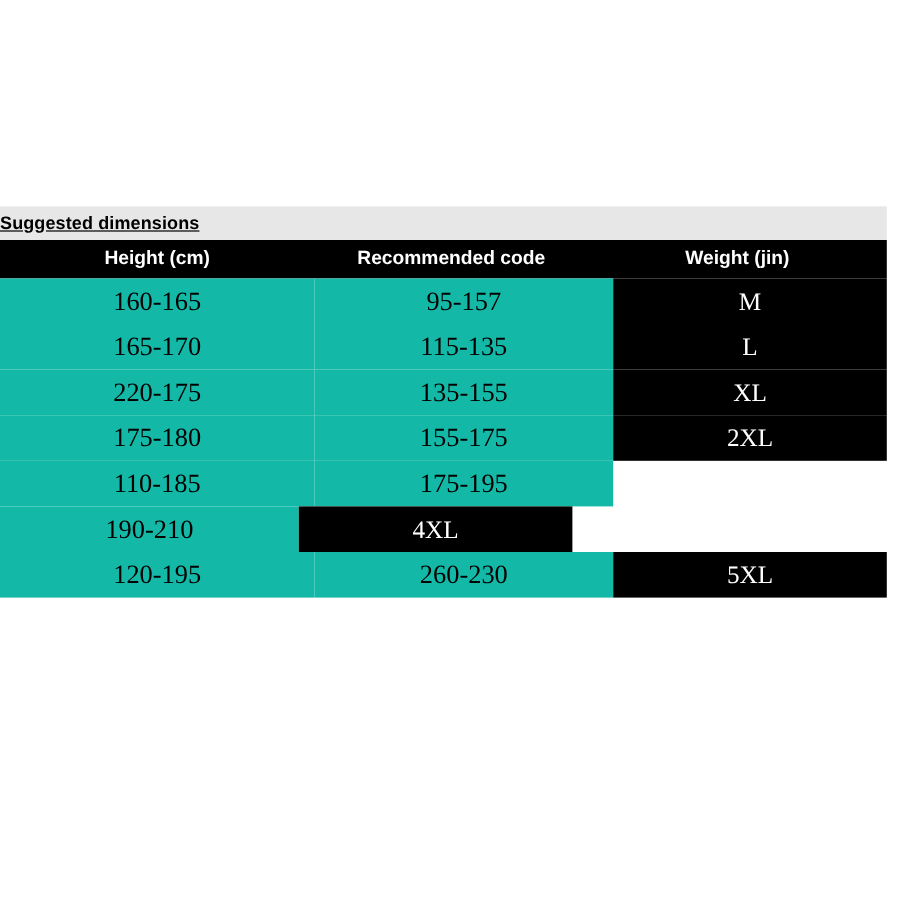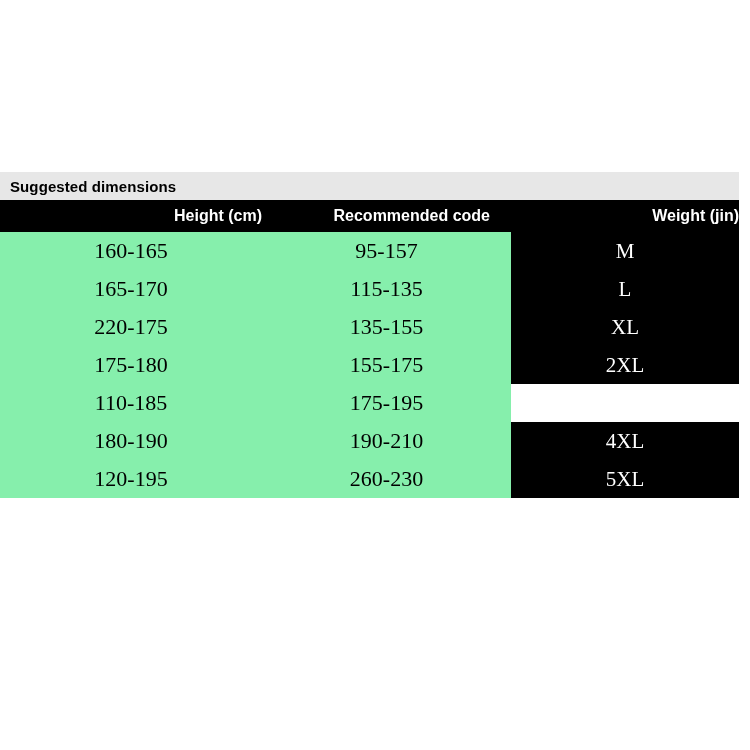--- a/index.html
+++ b/index.html
@@ -28,22 +28,22 @@
     width: 739px;
   }
 
   
   .caption-bar {
     background: #e7e7e7;
     color: #000000;
     height: 28px;
     display: flex;
     align-items: center;
-    padding-left: 10px;
     box-sizing: border-box;
+    text-decoration: underline;
   }
   .caption-text {
     font-size: 15px;
     font-weight: bold;
     letter-spacing: 0.1px;
     font-family: "Liberation Sans", sans-serif;
   }
 
   
   .header-row {
@@ -53,42 +53,42 @@
     align-items: center;
   }
   .col-height { width: 262px; }
   .col-weight { width: 249px; }
   .col-code   { width: 228px; }
 
   .header-cell {
     color: #ffffff;
     font-size: 16px;
     font-weight: bold;
-    text-align: right;
+    text-align: center;
     font-family: "Liberation Sans", sans-serif;
   }
 
   
   .table-body {
     display: block;
     position: relative;
   }
   .body-row {
     display: flex;
     height: 38px;
     align-items: center;
   }
   .cell {
     text-align: center;
     font-size: 22px;
     font-family: "Liberation Serif", serif;
     color: #000000;
   }
   .cell.height-cell, .cell.weight-cell {
-    background: #86efac;
+    background: #14b8a6;
     color: #000000;
     line-height: 38px;
   }
   .cell.code-cell {
     background: #000000;
     color: #ffffff;
     line-height: 38px;
     font-size: 21px;
   }
 </style>
@@ -134,21 +134,20 @@
         <div class="cell weight-cell col-weight">155-175</div>
         <div class="cell code-cell col-code">2XL</div>
       </div>
 
       <div class="body-row">
         <div class="cell height-cell col-height">110-185</div>
         <div class="cell weight-cell col-weight">175-195</div>
       </div>
 
       <div class="body-row">
-        <div class="cell height-cell col-height">180-190</div>
         <div class="cell weight-cell col-weight">190-210</div>
         <div class="cell code-cell col-code">4XL</div>
       </div>
 
       <div class="body-row">
         <div class="cell height-cell col-height">120-195</div>
         <div class="cell weight-cell col-weight">260-230</div>
         <div class="cell code-cell col-code">5XL</div>
       </div>
 

